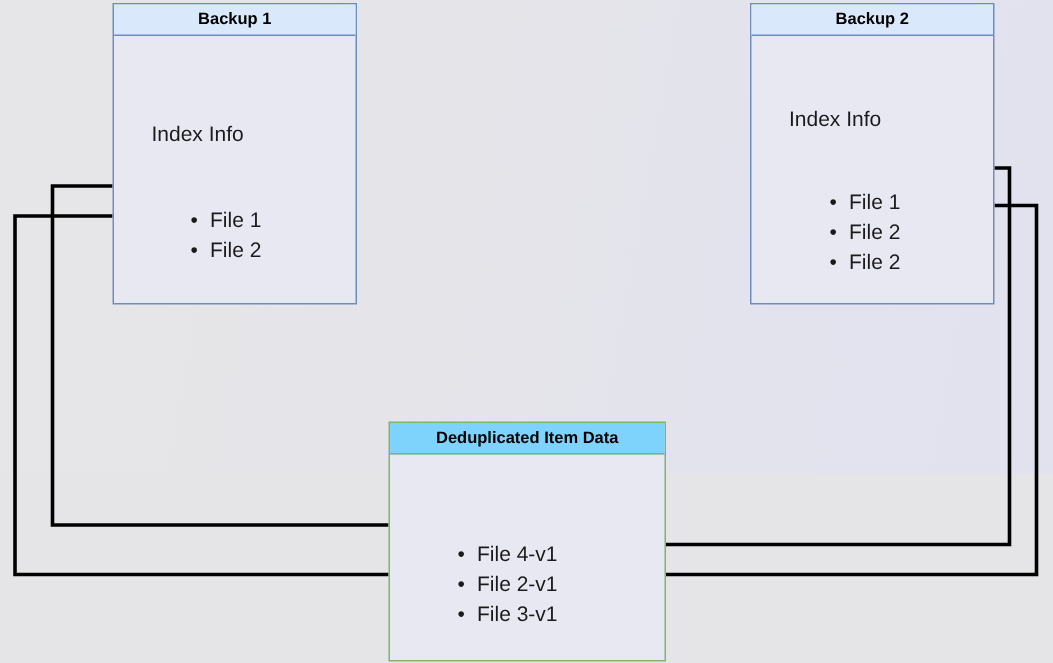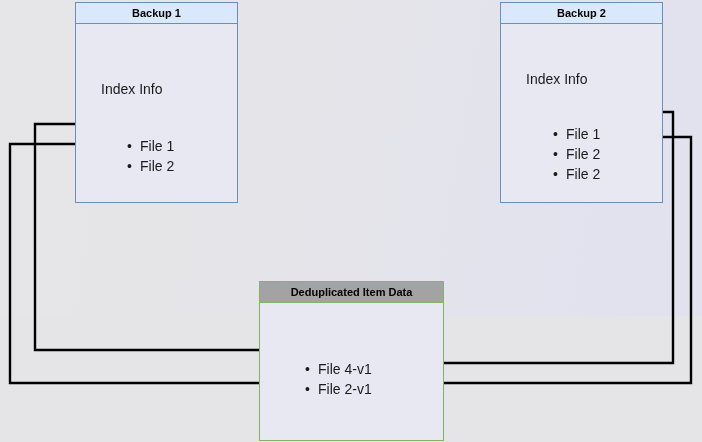--- a/index.html
+++ b/index.html
@@ -42,21 +42,21 @@
     font-size: 11px;
     font-weight: bold;
     color: #000;
     background: #dae8fc;
     border-bottom: 1px solid #6c8ebf;
   }
   .box.green {
     border-color: #82b366;
   }
   .box.green .hdr {
-    background: #a3a3a3;
+    background: #7dd3fc;
     border-bottom-color: #82b366;
   }
   .box .body {
     position: relative;
     height: calc(100% - 21px);
   }
   .index-label {
     position: absolute;
     font-size: 14px;
     color: #1a1a1a;
@@ -132,17 +132,18 @@
       </ul>
     </div>
   </div>
 
   <div class="box green" style="left:259px; top:281px; width:185px; height:160px;">
     <div class="hdr">Deduplicated Item Data</div>
     <div class="body">
       <ul class="filelist" style="left:45px; top:56px;">
         <li>File 4-v1</li>
         <li>File 2-v1</li>
+        <li>File 3-v1</li>
       </ul>
     </div>
   </div>
 
 </div>
 
 </body></html>

